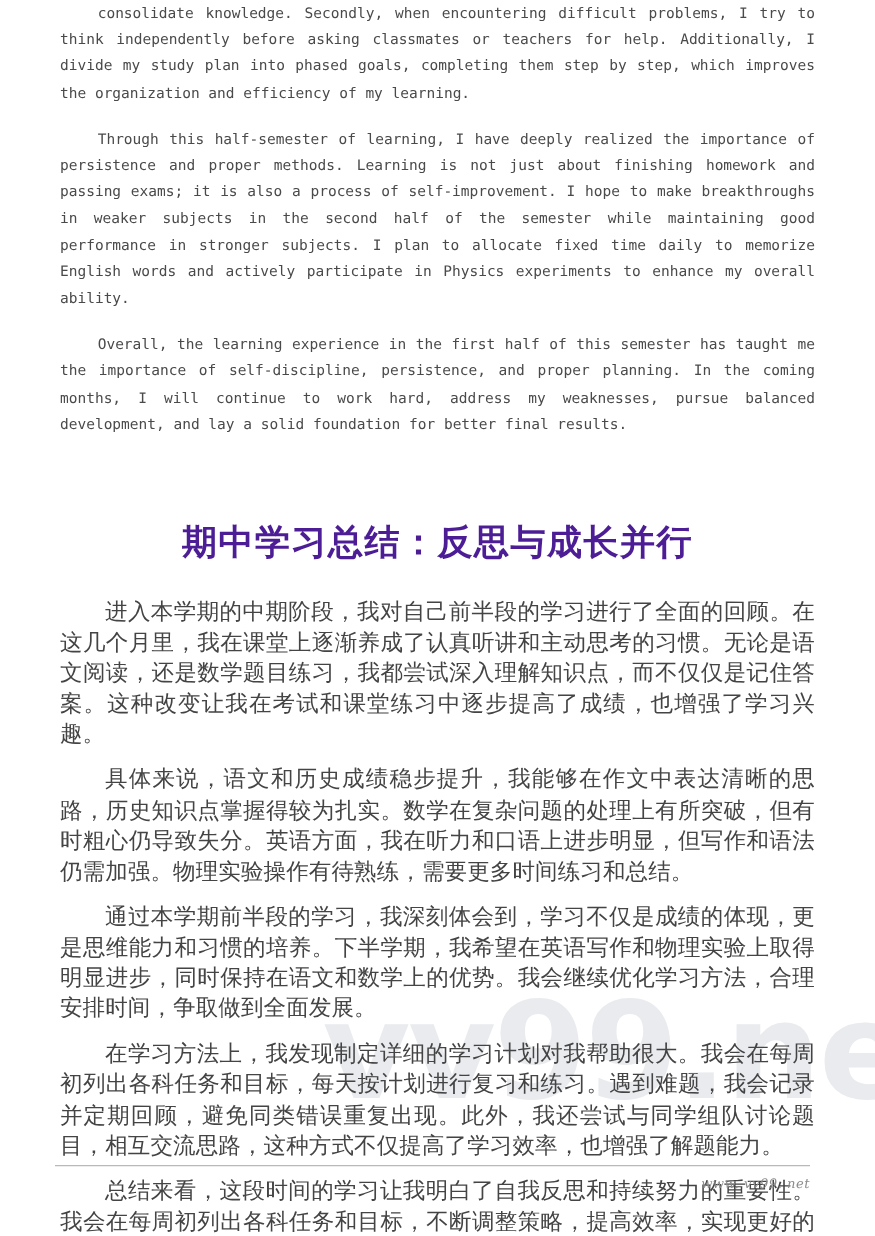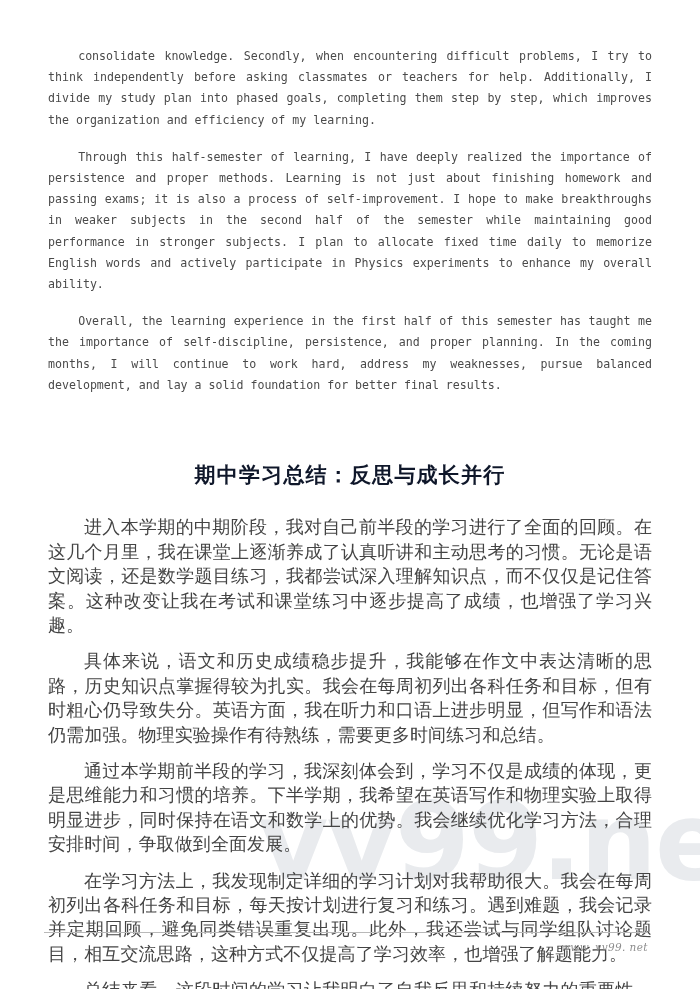--- a/index.html
+++ b/index.html
@@ -44,21 +44,20 @@
   .content {
     position: absolute;
     left: 48px;
     top: 0;
     width: 604px;
     z-index: 2;
   }
 
   
   .en-block {
-    padding-top: 46px;
   }
   p.en {
     margin: 0 0 16px 0;
     font-family: "DejaVu Sans Mono", "Liberation Mono", monospace;
     font-size: 11.6px;
     line-height: 21.2px;
     color: #4a4a4a;
     text-align: justify;
     text-justify: inter-word;
     text-indent: 2.6em;
@@ -67,23 +66,23 @@
   }
 
   
   h1.cn-title {
     margin: 0;
     padding-top: 50px;
     padding-bottom: 26px;
     text-align: center;
     font-family: "DejaVu Sans", "Liberation Sans", sans-serif;
     font-weight: bold;
-    font-size: 21px;
+    font-size: 28px;
     letter-spacing: 1.2px;
-    color: #0f172a;
+    color: #4c1d95;
     line-height: 1.3;
   }
 
   
   p.cn {
     margin: 0 0 12px 0;
     font-family: "DejaVu Sans", "Liberation Sans", sans-serif;
     font-size: 18px;
     line-height: 24.4px;
     color: #444444;
@@ -129,21 +128,21 @@
     <div class="en-block">
       <p class="en">consolidate knowledge. Secondly, when encountering difficult problems, I try to think independently before asking classmates or teachers for help. Additionally, I divide my study plan into phased goals, completing them step by step, which improves the organization and efficiency of my learning.</p>
       <p class="en">Through this half-semester of learning, I have deeply realized the importance of persistence and proper methods. Learning is not just about finishing homework and passing exams; it is also a process of self-improvement. I hope to make breakthroughs in weaker subjects in the second half of the semester while maintaining good performance in stronger subjects. I plan to allocate fixed time daily to memorize English words and actively participate in Physics experiments to enhance my overall ability.</p>
       <p class="en">Overall, the learning experience in the first half of this semester has taught me the importance of self-discipline, persistence, and proper planning. In the coming months, I will continue to work hard, address my weaknesses, pursue balanced development, and lay a solid foundation for better final results.</p>
     </div>
 
     <h1 class="cn-title">期中学习总结：反思与成长并行</h1>
 
     <div>
       <p class="cn">进入本学期的中期阶段，我对自己前半段的学习进行了全面的回顾。在这几个月里，我在课堂上逐渐养成了认真听讲和主动思考的习惯。无论是语文阅读，还是数学题目练习，我都尝试深入理解知识点，而不仅仅是记住答案。这种改变让我在考试和课堂练习中逐步提高了成绩，也增强了学习兴趣。</p>
-      <p class="cn">具体来说，语文和历史成绩稳步提升，我能够在作文中表达清晰的思路，历史知识点掌握得较为扎实。我会在每周初列出各科任务和目标，但有时粗心仍导致失分。英语方面，我在听力和口语上进步明显，但写作和语法仍需加强。物理实验操作有待熟练，需要更多时间练习和总结。</p>
+      <p class="cn">具体来说，语文和历史成绩稳步提升，我能够在作文中表达清晰的思路，历史知识点掌握得较为扎实。数学在复杂问题的处理上有所突破，但有时粗心仍导致失分。英语方面，我在听力和口语上进步明显，但写作和语法仍需加强。物理实验操作有待熟练，需要更多时间练习和总结。</p>
       <p class="cn">通过本学期前半段的学习，我深刻体会到，学习不仅是成绩的体现，更是思维能力和习惯的培养。下半学期，我希望在英语写作和物理实验上取得明显进步，同时保持在语文和数学上的优势。我会继续优化学习方法，合理安排时间，争取做到全面发展。</p>
       <p class="cn">在学习方法上，我发现制定详细的学习计划对我帮助很大。我会在每周初列出各科任务和目标，每天按计划进行复习和练习。遇到难题，我会记录并定期回顾，避免同类错误重复出现。此外，我还尝试与同学组队讨论题目，相互交流思路，这种方式不仅提高了学习效率，也增强了解题能力。</p>
       <p class="cn">总结来看，这段时间的学习让我明白了自我反思和持续努力的重要性。我会在每周初列出各科任务和目标，不断调整策略，提高效率，实现更好的学习效果。</p>
     </div>
 
   </div>
 
   <div class="footer">
     <div class="footer-rule"></div>
     <div class="footer-text">www. vv99. net</div>

